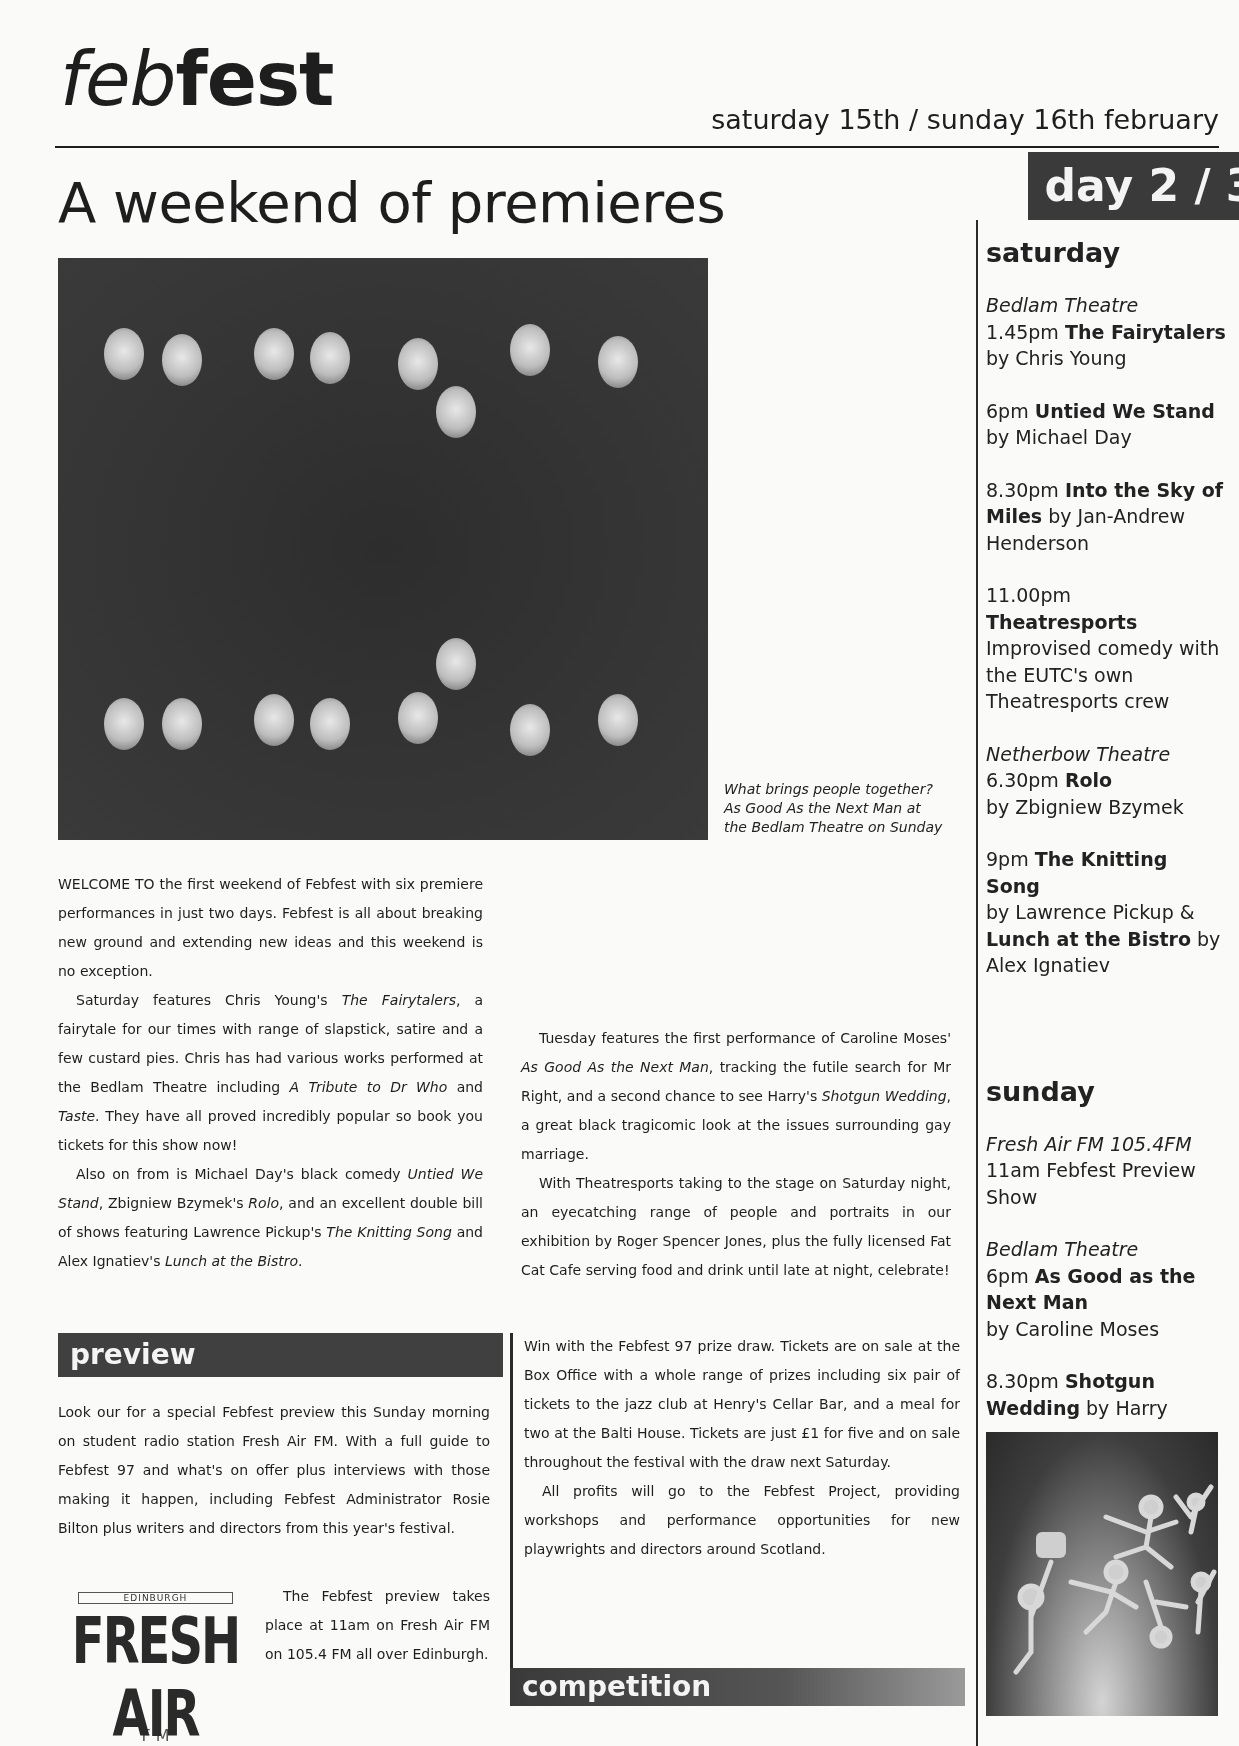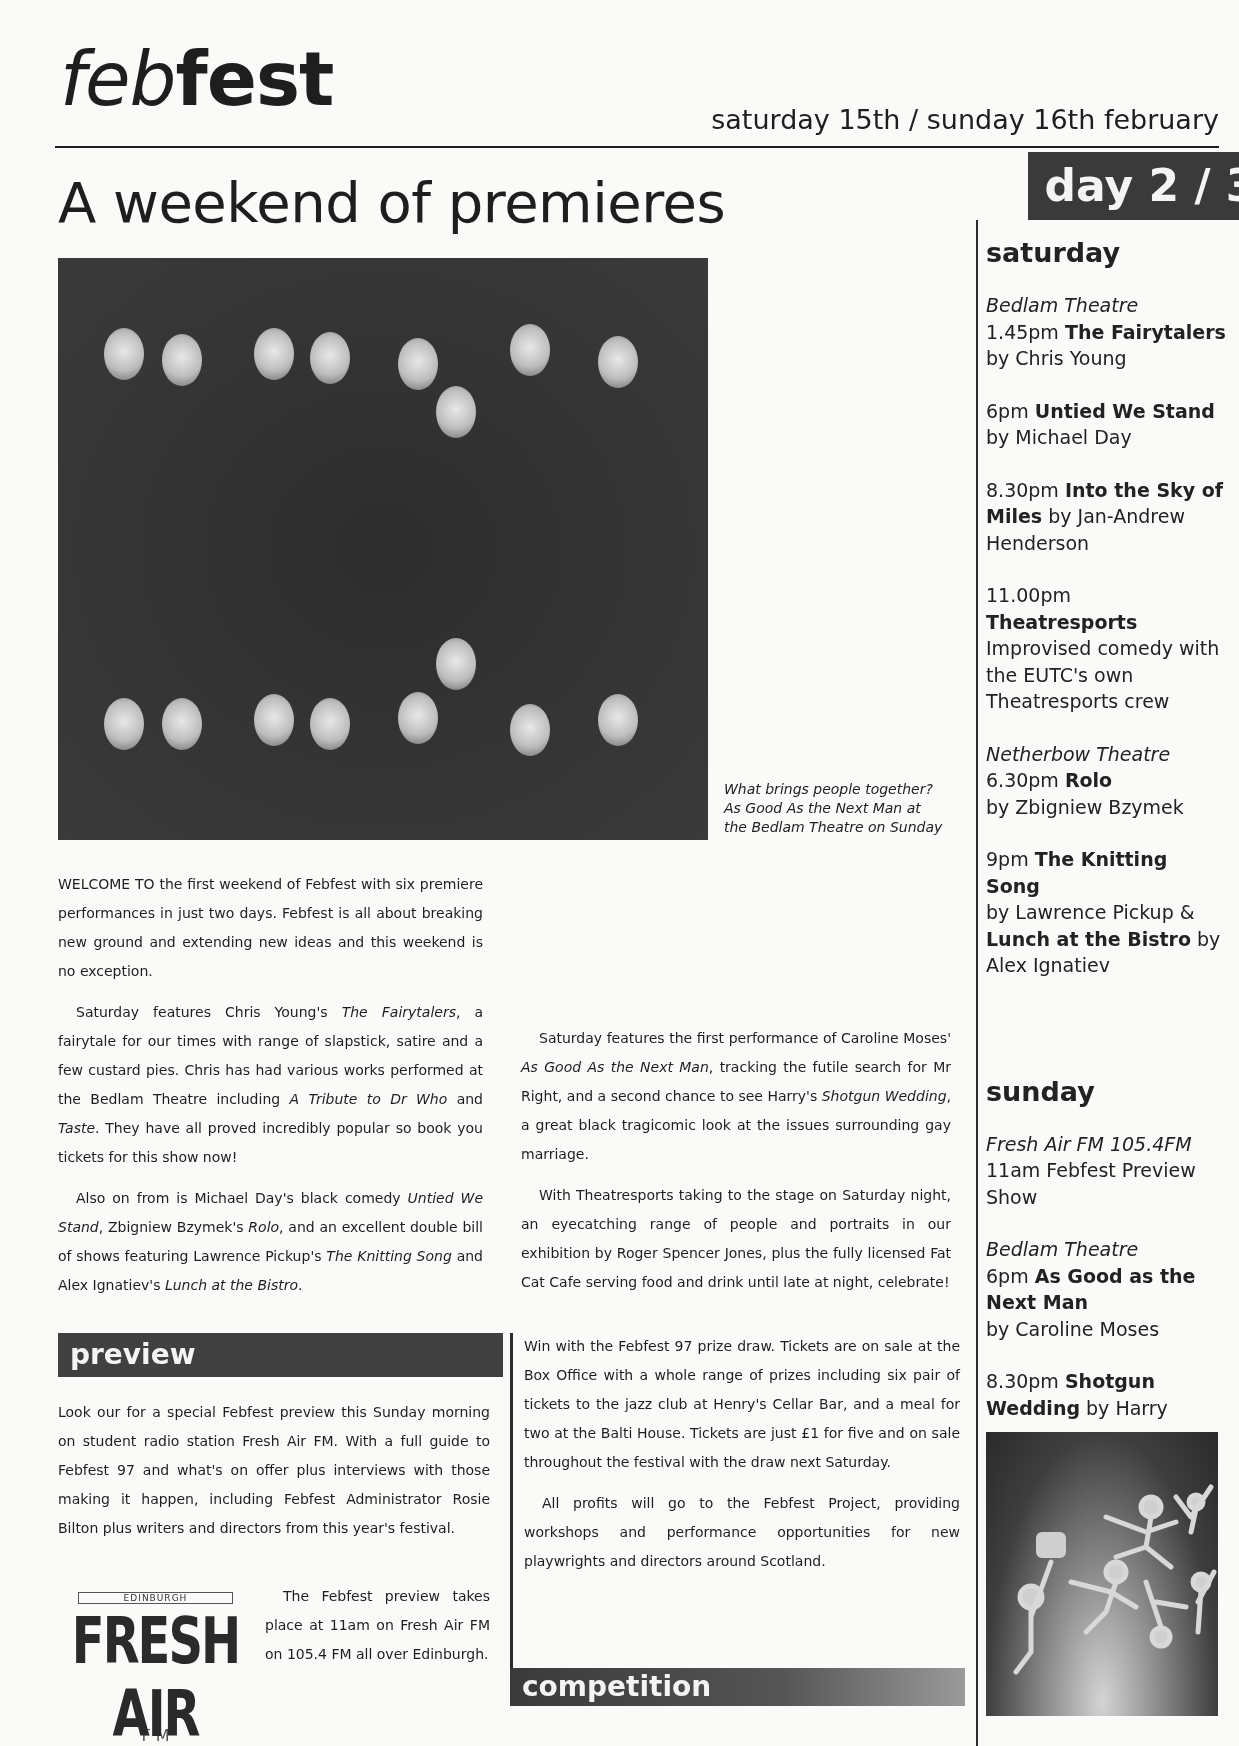--- a/index.html
+++ b/index.html
@@ -30,21 +30,21 @@
       background: radial-gradient(ellipse at 50% 95%, #d4d4d4 0%, #8a8a8a 35%, #3e3e3e 70%, #2a2a2a 100%); }
     
     .photo { left: 58px; top: 258px; width: 650px; height: 582px;
       background: radial-gradient(ellipse at 50% 50%, #2d2d2d 0%, #353535 60%, #3a3a3a 100%); }
     .face { position: absolute; width: 40px; height: 52px; border-radius: 50%;
       background: radial-gradient(circle at 50% 45%, #e8e8e8 0%, #bdbdbd 55%, #6a6a6a 100%); }
     .caption { left: 724px; top: 780px; width: 236px; font-size: 14px; line-height: 19px; font-style: italic; color: #222; }
     
     .col { font-size: 14px; line-height: 29px; text-align: justify; color: #1e1e1e; }
     .col p { margin: 0; }
-    .col p + p { text-indent: 18px; margin-top: 12px; }
+    .col p + p { text-indent: 18px; }
     .col1 { left: 58px; top: 870px; width: 425px; }
     .col2 { left: 521px; top: 870px; width: 430px; }
     
     .preview-head { left: 58px; top: 1333px; width: 445px; height: 44px; background: #404040;
       color: #f4f4f4; font-weight: bold; font-size: 28px; line-height: 44px; padding-left: 12px; box-sizing: border-box; }
     .preview-text { left: 58px; top: 1398px; width: 432px; }
     .preview-text2 { left: 265px; top: 1582px; width: 225px; }
     .freshair-logo { left: 58px; top: 1592px; width: 195px; height: 100px; }
     .freshair-logo .top { font-size: 9px; letter-spacing: 1px; text-align: center; color: #333; border: 1px solid #555; margin: 0 20px; }
     .freshair-logo .main { font-size: 48px; font-weight: bold; text-align: center; color: #2a2a2a; letter-spacing: -2px;
@@ -161,21 +161,21 @@
   <div>the Bedlam Theatre on Sunday</div>
 </div>
 
 <div class="abs col col1">
   <p>WELCOME TO the first weekend of Febfest with six premiere performances in just two days. Febfest is all about breaking new ground and extending new ideas and this weekend is no exception.</p>
   <p><span>Saturday features Chris Young's </span><span class="it">The Fairytalers</span><span>, a fairytale for our times with range of slapstick, satire and a few custard pies. Chris has had various works performed at the Bedlam Theatre including </span><span class="it">A Tribute to Dr Who</span><span> and </span><span class="it">Taste</span><span>. They have all proved incredibly popular so book you tickets for this show now!</span></p>
   <p><span>Also on from is Michael Day's black comedy </span><span class="it">Untied We Stand</span><span>, Zbigniew Bzymek's </span><span class="it">Rolo</span><span>, and an excellent double bill of shows featuring Lawrence Pickup's </span><span class="it">The Knitting Song</span><span> and Alex Ignatiev's </span><span class="it">Lunch at the Bistro</span><span>.</span></p>
 </div>
 
 <div class="abs col col2" style="top:1024px;">
-  <p style="text-indent:18px;"><span>Saturday features the first performance of Caroline Moses' </span><span class="it">As Good As the Next Man</span><span>, tracking the futile search for Mr Right, and a second chance to see Harry's </span><span class="it">Shotgun Wedding</span><span>, a great black tragicomic look at the issues surrounding gay marriage.</span></p>
+  <p style="text-indent:18px;"><span>Tuesday features the first performance of Caroline Moses' </span><span class="it">As Good As the Next Man</span><span>, tracking the futile search for Mr Right, and a second chance to see Harry's </span><span class="it">Shotgun Wedding</span><span>, a great black tragicomic look at the issues surrounding gay marriage.</span></p>
   <p>With Theatresports taking to the stage on Saturday night, an eyecatching range of people and portraits in our exhibition by Roger Spencer Jones, plus the fully licensed Fat Cat Cafe serving food and drink until late at night, celebrate!</p>
 </div>
 
 <div class="abs preview-head">preview</div>
 <div class="abs col preview-text">
   <p>Look our for a special Febfest preview this Sunday morning on student radio station Fresh Air FM. With a full guide to Febfest 97 and what's on offer plus interviews with those making it happen, including Febfest Administrator Rosie Bilton plus writers and directors from this year's festival.</p>
 </div>
 <div class="abs freshair-logo">
   <div class="top">EDINBURGH</div>
   <div class="main">FRESH AIR</div>

